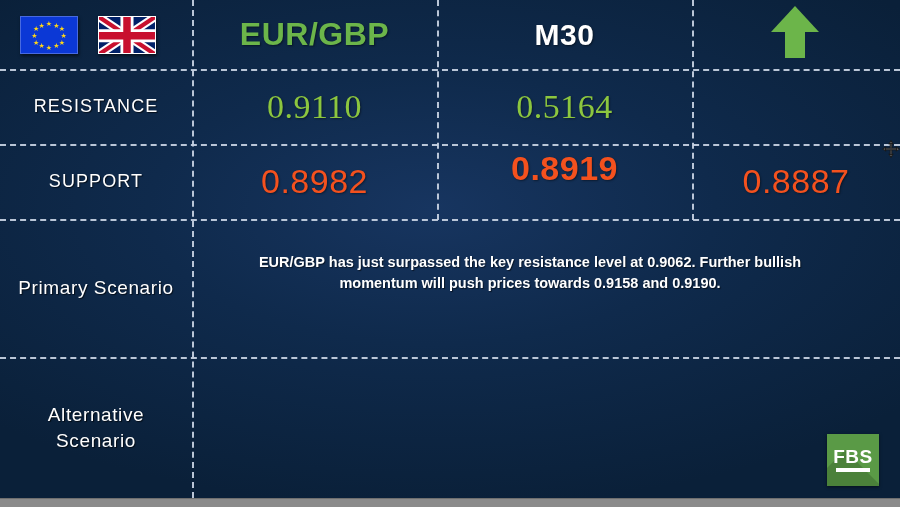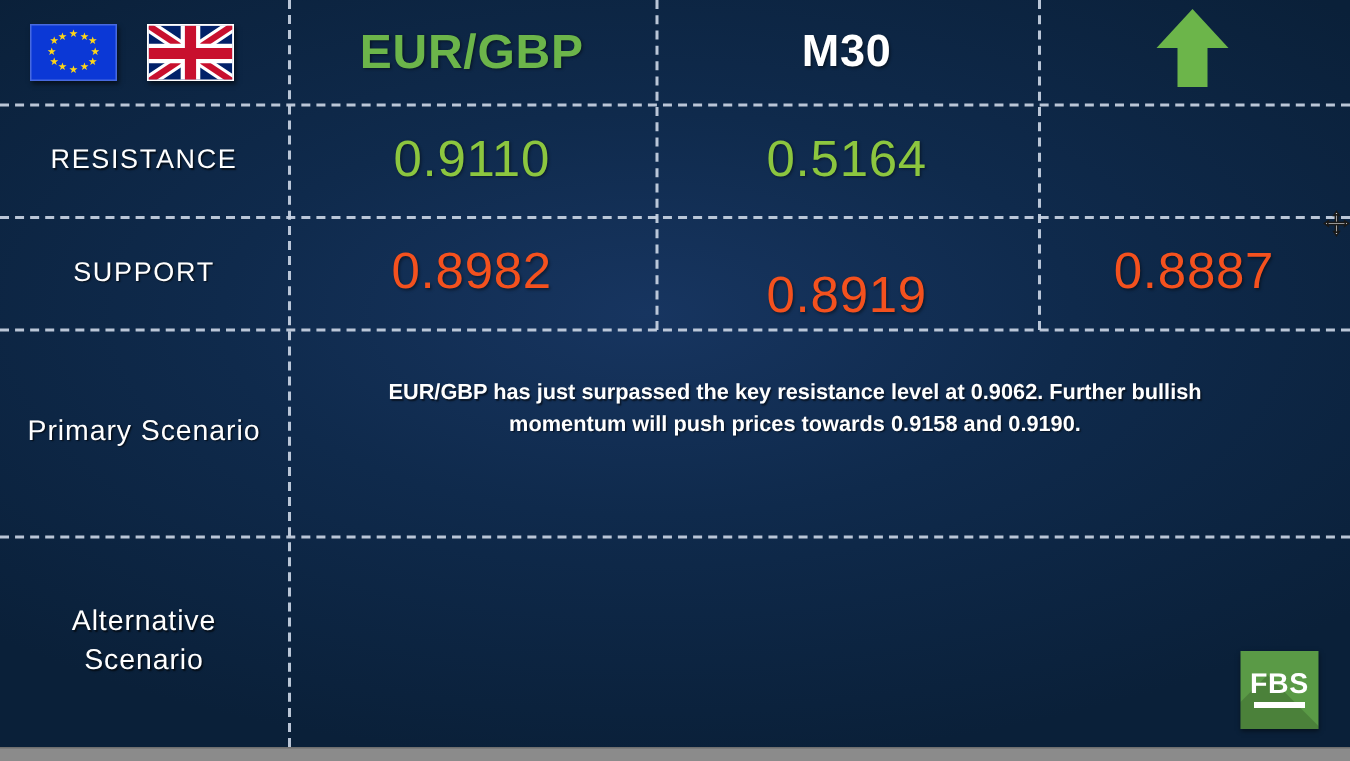--- a/index.html
+++ b/index.html
@@ -74,21 +74,21 @@
     font-weight: bold;
     letter-spacing: .5px;
     text-shadow: 1px 1px 2px rgba(0,0,0,.45);
   }
 
   .price {
     font-size: 34px;
     letter-spacing: .5px;
     text-shadow: 1px 1px 2px rgba(0,0,0,.4);
   }
-  .price.resistance { color: #8cc63f; }
+  .price.resistance { color: #8cc63f; font-family: Liberation Serif, serif; }
   .price.support    { color: #f4511e; }
 
   .scenario-text {
     position: absolute;
     color: #ffffff;
     font-size: 14.5px;
     font-weight: bold;
     line-height: 1.42;
     text-align: left;
     text-shadow: 1px 1px 1px rgba(0,0,0,.55);
@@ -247,21 +247,21 @@
     <div class="arrow-head"></div>
     <div class="arrow-shaft"></div>
   </div>
 
   <div class="cell row-label small-caps" style="left:0px; top:69px; width:192px; height:75px;">RESISTANCE</div>
   <div class="cell price resistance" style="left:192px; top:69px; width:245px; height:75px;">0.9110</div>
   <div class="cell price resistance" style="left:437px; top:69px; width:255px; height:75px;">0.5164</div>
 
   <div class="cell row-label small-caps" style="left:0px; top:144px; width:192px; height:75px;">SUPPORT</div>
   <div class="cell price support" style="left:192px; top:144px; width:245px; height:75px;">0.8982</div>
-  <div class="cell price support" style="left:437px; top:160px; width:255px; height:75px;">0.8919</div>
+  <div class="cell price support" style="left:437px; top:131px; width:255px; height:75px;font-weight:bold;">0.8919</div>
   <div class="cell price support" style="left:692px; top:144px; width:208px; height:75px;">0.8887</div>
 
   <div class="cell row-label" style="left:0px; top:219px; width:192px; height:138px;">Primary Scenario</div>
   <div class="scenario-text" style="left:239px; top:252px; width:582px;text-align:center;">EUR/GBP has just surpassed the key resistance level at 0.9062. Further bullish momentum will push prices towards 0.9158 and 0.9190.</div>
 
   <div class="cell row-label" style="left:0px; top:357px; width:192px; height:141px;">
     <span style="display:block; width:120px; line-height:1.35;">Alternative Scenario</span>
   </div>
 
   <div class="fbs-logo" style="left:827px; top:434px;">

